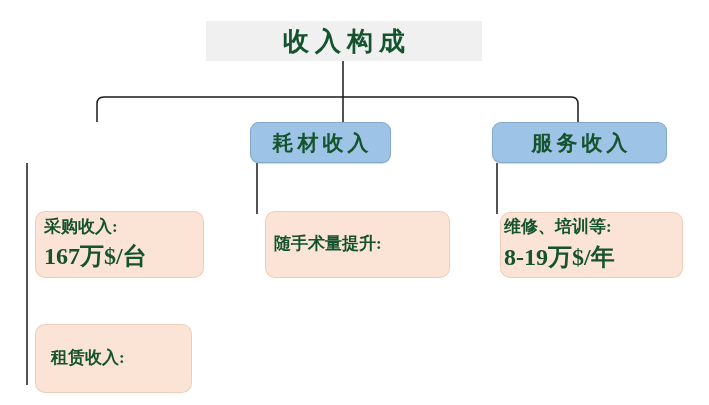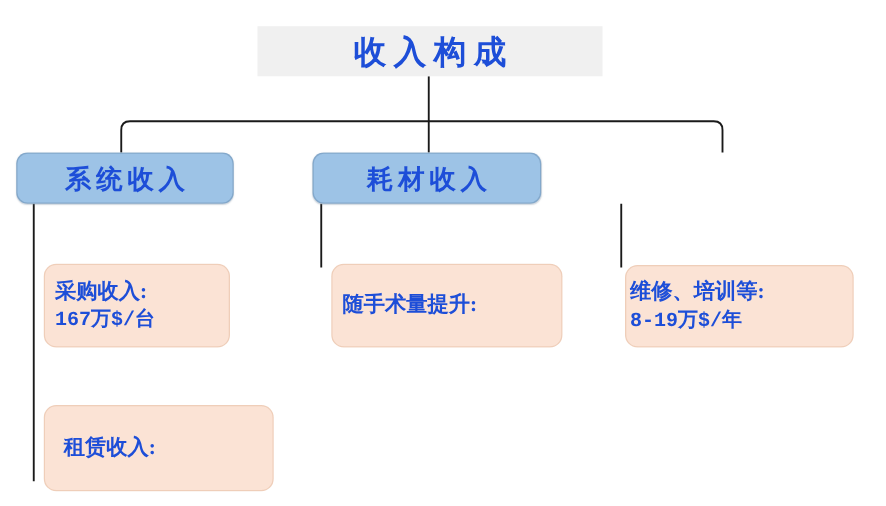--- a/index.html
+++ b/index.html
@@ -19,21 +19,21 @@
     position: absolute;
     left: 0;
     top: 0;
     width: 709px;
     height: 405px;
     pointer-events: none;
   }
   .node {
     position: absolute;
     box-sizing: border-box;
-    color: #1d4ed8;
+    color: #14532d;
   }
   
   .root {
     left: 206px;
     top: 21px;
     width: 276px;
     height: 40px;
     background: var(--root-fill, #F0F0F0);
     display: flex;
     align-items: center;
@@ -55,46 +55,46 @@
     display: flex;
     align-items: center;
     justify-content: center;
     font-family: "Liberation Serif", "DejaVu Serif", serif;
     font-size: 21px;
     font-weight: bold;
     letter-spacing: 4px;
     text-indent: 4px;
   }
   .b1 { left: 13px;  width: 174px; }
-  .b2 { left: 250px; width: 183px; }
+  .b2 { left: 250px; width: 141px; }
   .b3 { left: 492px; width: 175px; }
   
   .detail {
     background: var(--detail-fill, #FBE3D5);
     border: 1px solid rgba(225, 180, 150, 0.45);
     border-radius: 10px;
     display: flex;
     flex-direction: column;
     justify-content: center;
     padding: 4px 4px 4px 8px;
     line-height: 1.45;
   }
-  .p1 { left: 35px;  top: 211px; width: 149px; height: 67px; }
-  .p2 { left: 35px;  top: 324px; width: 184px; height: 69px; }
+  .p1 { left: 35px;  top: 211px; width: 169px; height: 67px; }
+  .p2 { left: 35px;  top: 324px; width: 157px; height: 69px; }
   .p3 { left: 265px; top: 211px; width: 185px; height: 67px; justify-content: center; }
   .p4 { left: 500px; top: 212px; width: 183px; height: 66px; padding-left: 3px; padding-right: 17px; }
   .detail-title {
     font-family: "Liberation Serif", "DejaVu Serif", serif;
     font-size: 17px;
     font-weight: 600;
     white-space: nowrap;
   }
   .detail-value {
-    font-family: Liberation Mono, monospace;
-    font-size: 16px;
+    font-family: Liberation Serif, serif;
+    font-size: 24px;
     font-weight: bold;
     white-space: nowrap;
   }
   .p2 .detail-title { padding-left: 7px; }
   .p4 .detail-value { text-align: left; }
 </style>
 </head>
 <body>
 
 <div class="stage">
@@ -107,24 +107,24 @@
 
     <path d="M27 163 L27 385" fill="none" stroke="#1A1A1A" stroke-width="1.5"></path>
 
     <path d="M257 163 L257 214" fill="none" stroke="#1A1A1A" stroke-width="1.5"></path>
 
     <path d="M497 163 L497 214" fill="none" stroke="#1A1A1A" stroke-width="1.5"></path>
   </svg>
 
   <div class="node root">收入构成</div>
 
-  <div class="node branch b1">系统收入</div>
 
   <div class="node branch b2">耗材收入</div>
 
+  <div class="node branch b3">服务收入</div>
 
   <div class="node detail p1">
     <div class="detail-title">采购收入:</div>
     <div class="detail-value">167万$/台</div>
   </div>
 
   <div class="node detail p2">
     <div class="detail-title">租赁收入:</div>
   </div>
 

